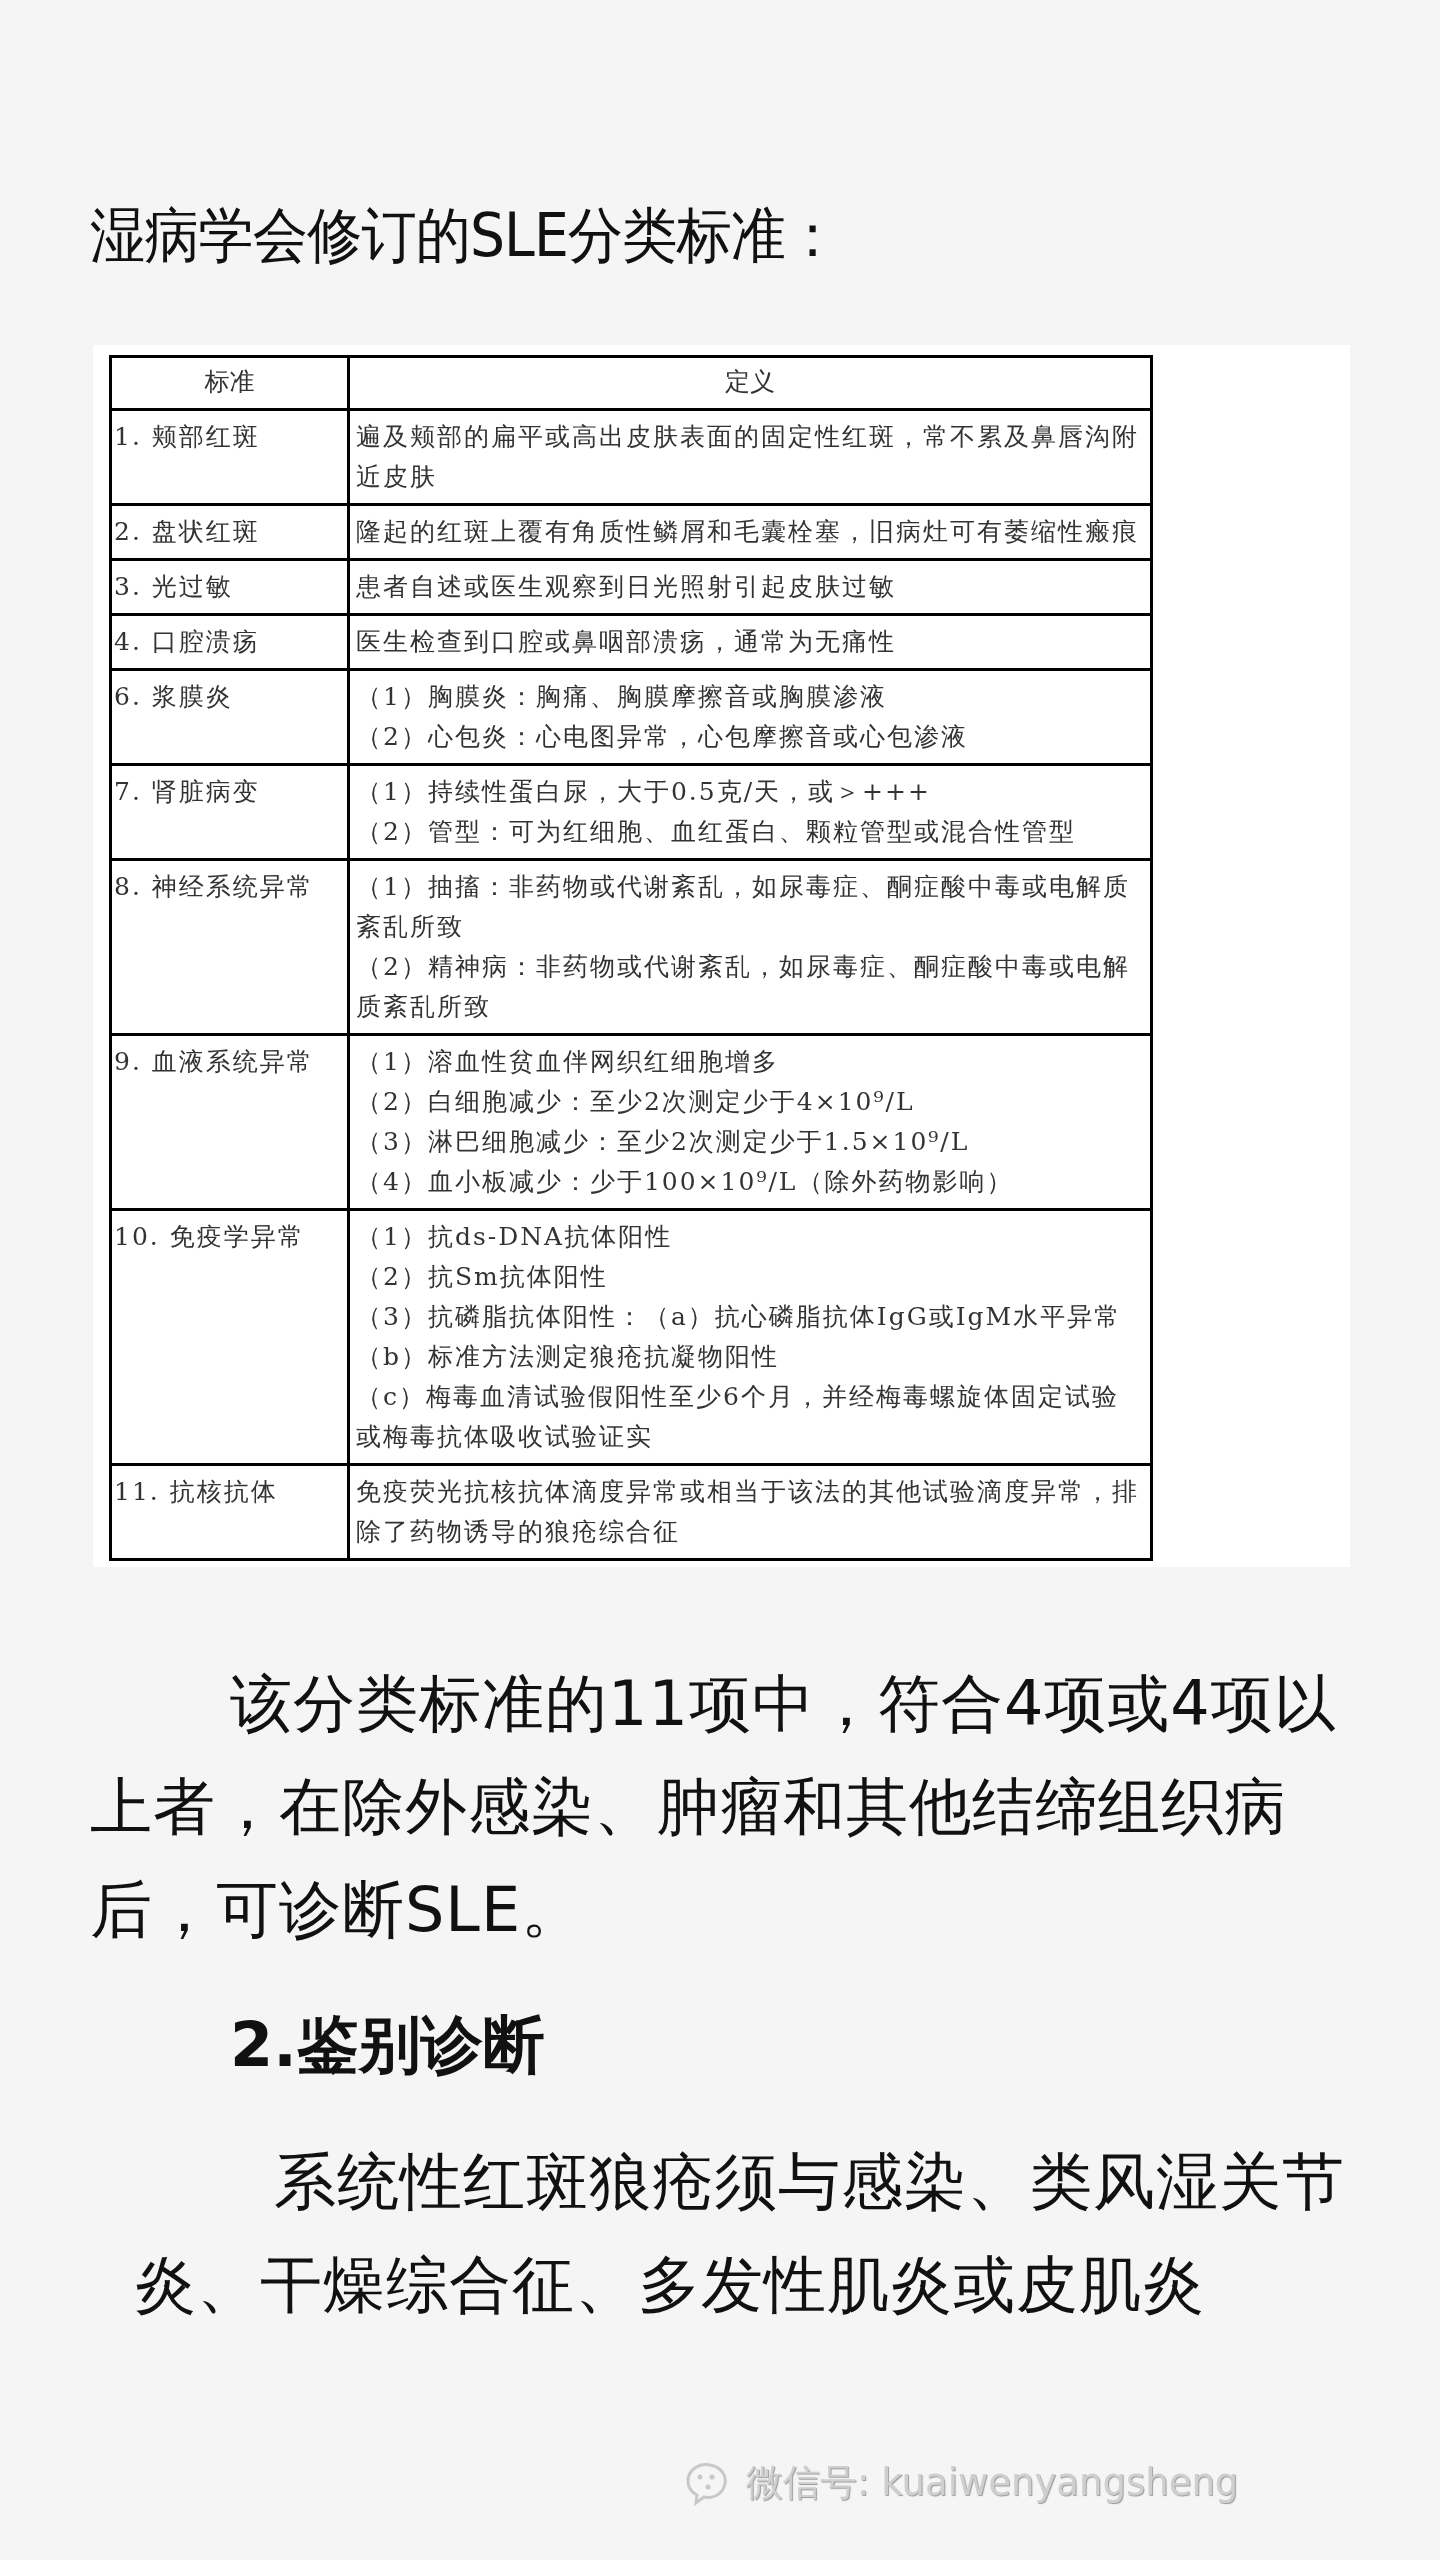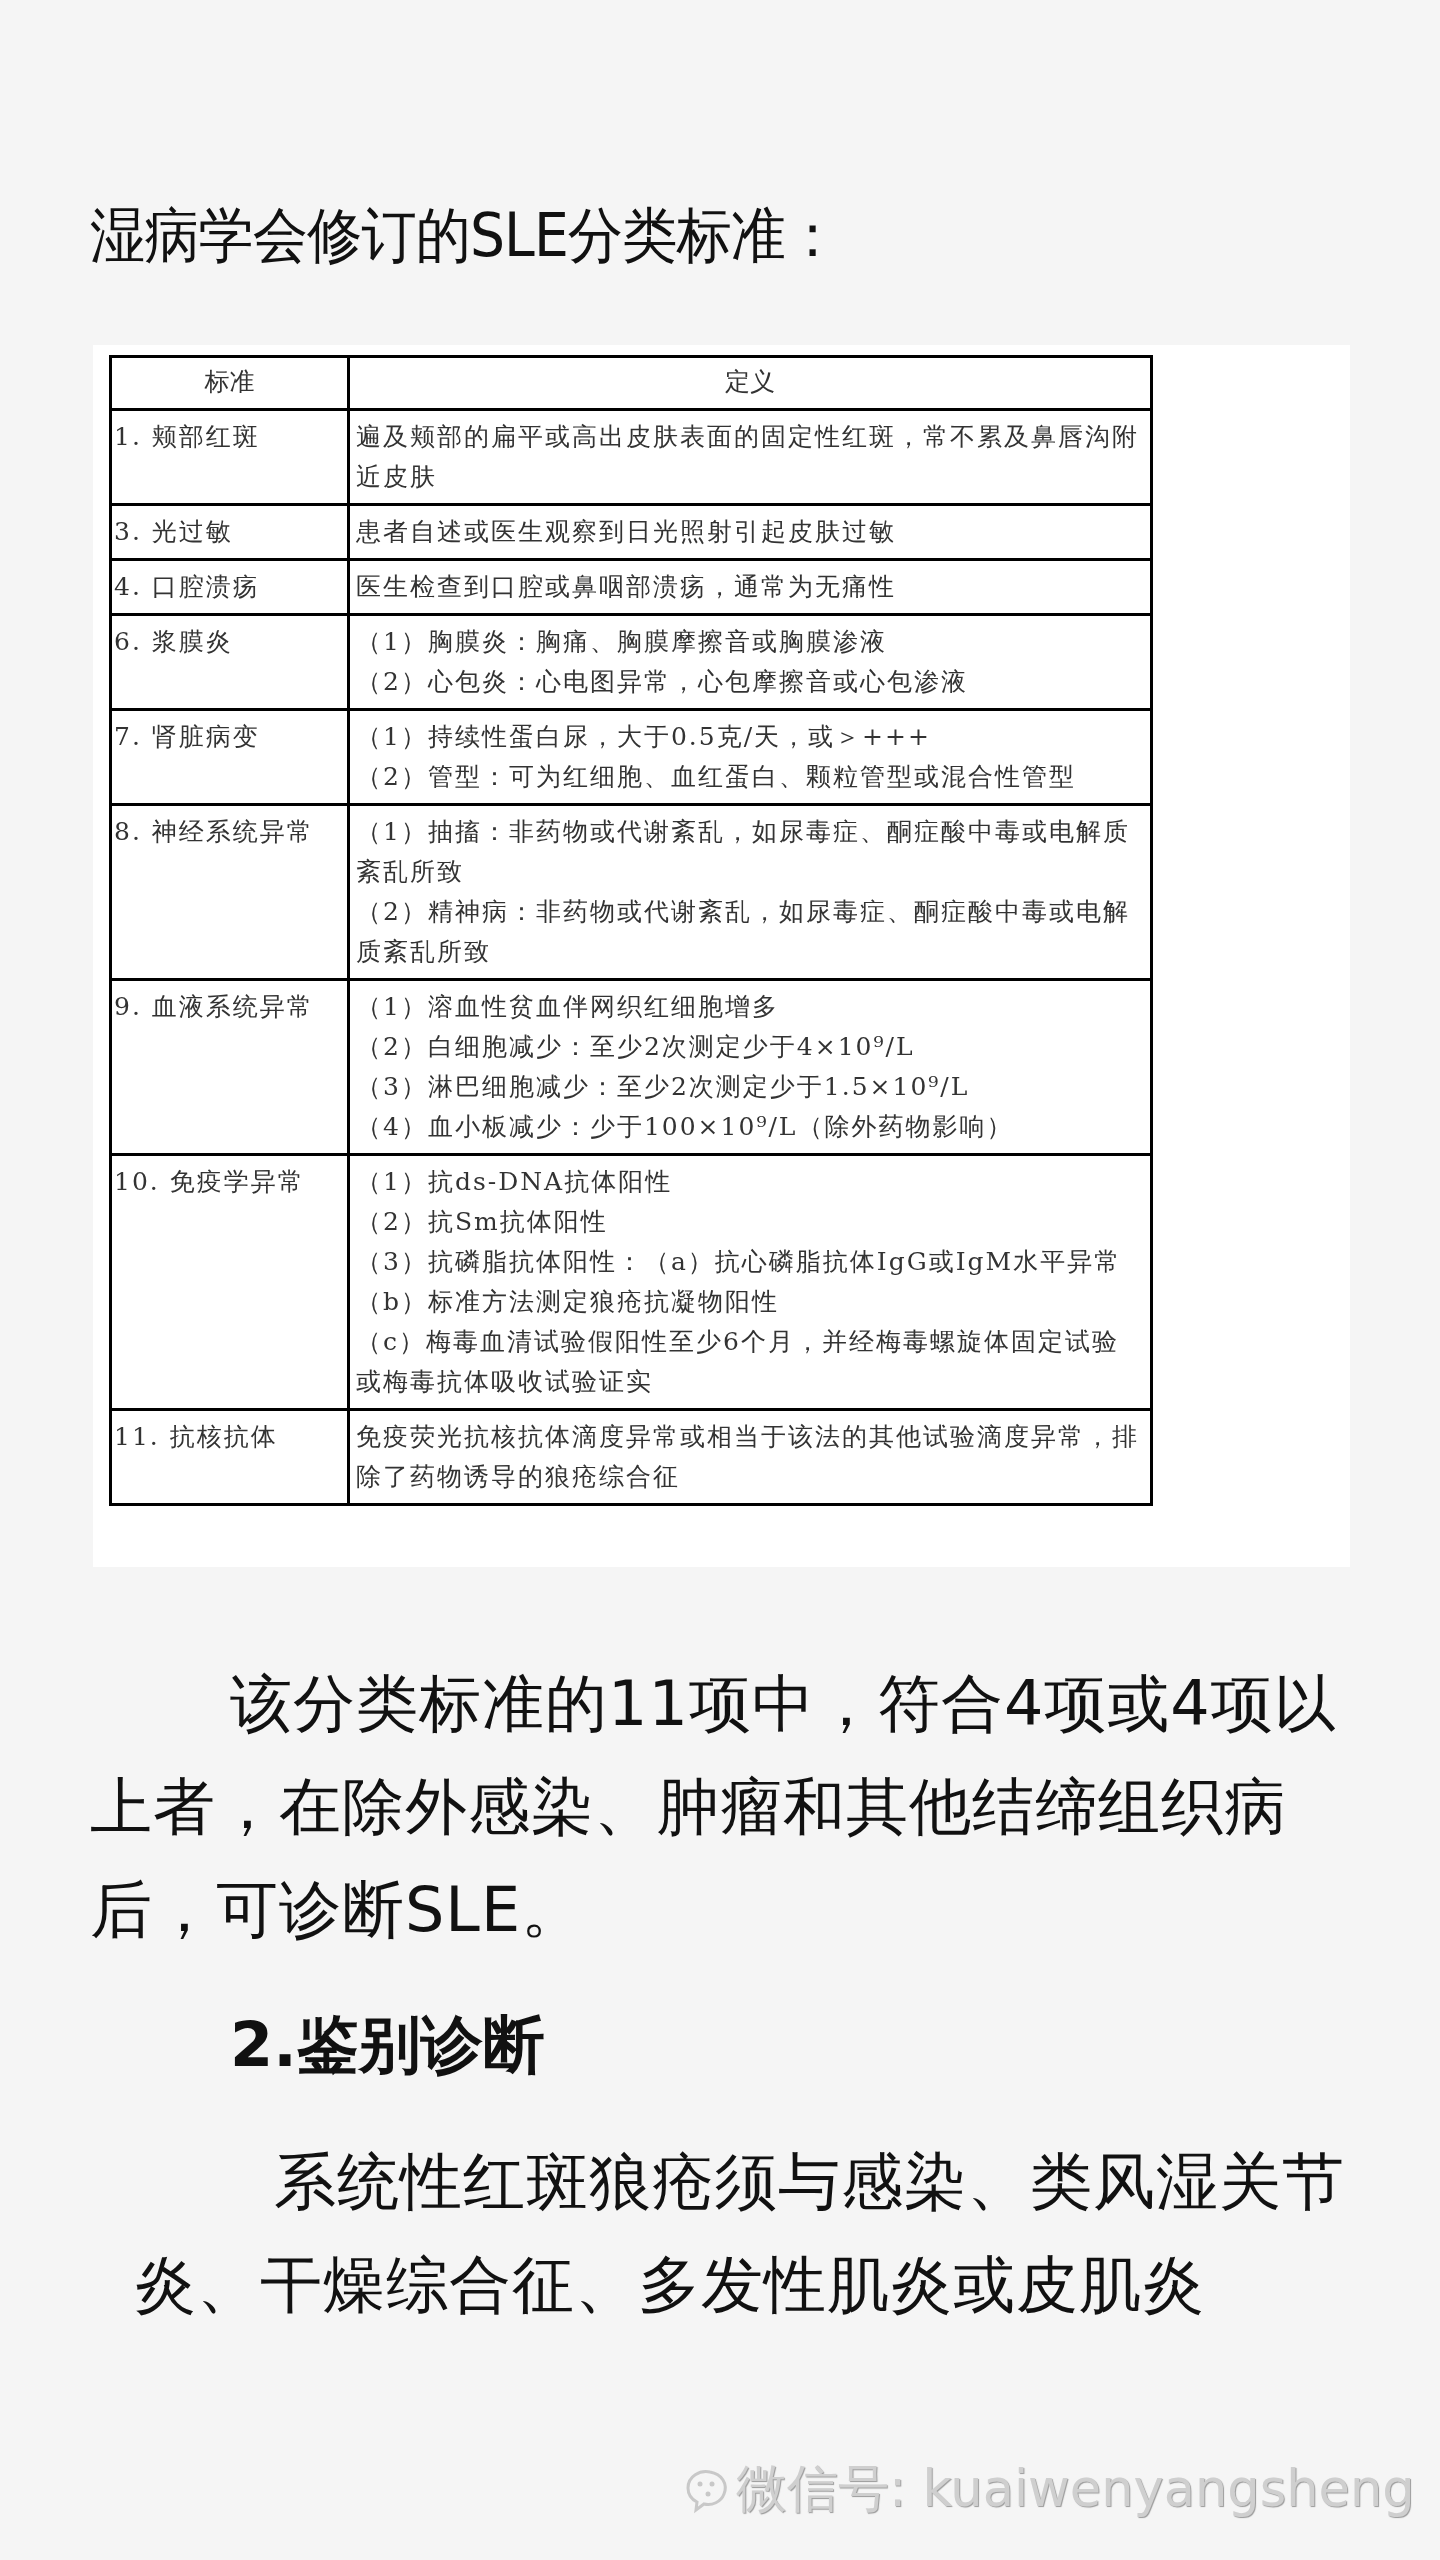--- a/index.html
+++ b/index.html
@@ -49,23 +49,23 @@
   }
   .para .indent { display: inline-block; width: 140px; }
   .para1 { top: 1652px; }
   .heading {
     position: absolute; left: 230px; top: 2005px;
     font-size: 62px; line-height: 80px; font-weight: bold;
   }
   .para2 { top: 2130px; margin-left: 44px; }
   .watermark {
     position: absolute; left: 680px; top: 2455px;
-    display: flex; align-items: center; 
+    display: flex; align-items: center; gap: 10px;
     color: #cfcfcf;
-    font-size: 51px;
+    font-size: 37px;
     text-shadow: 1px 1px 1px #9a9a9a;
   }
   .wm-icon { width: 56px; height: 56px; }
 </style>
 </head>
 <body>
 
 <div class="title">湿病学会修订的SLE分类标准：</div>
 
 <div class="table-wrap">
@@ -74,20 +74,26 @@
       <tr>
         <th>标准</th>
         <th>定义</th>
       </tr>
     </thead>
     <tbody id="tbody">
         <tr>
           <td class="c1">1. 颊部红斑</td>
           <td class="c2">
             <span class="line">遍及颊部的扁平或高出皮肤表面的固定性红斑，常不累及鼻唇沟附近皮肤</span>
+          </td>
+        </tr>
+        <tr>
+          <td class="c1">2. 盘状红斑</td>
+          <td class="c2">
+            <span class="line">隆起的红斑上覆有角质性鳞屑和毛囊栓塞，旧病灶可有萎缩性瘢痕</span>
           </td>
         </tr>
         <tr>
           <td class="c1">3. 光过敏</td>
           <td class="c2">
             <span class="line">患者自述或医生观察到日光照射引起皮肤过敏</span>
           </td>
         </tr>
         <tr>
           <td class="c1">4. 口腔溃疡</td>

